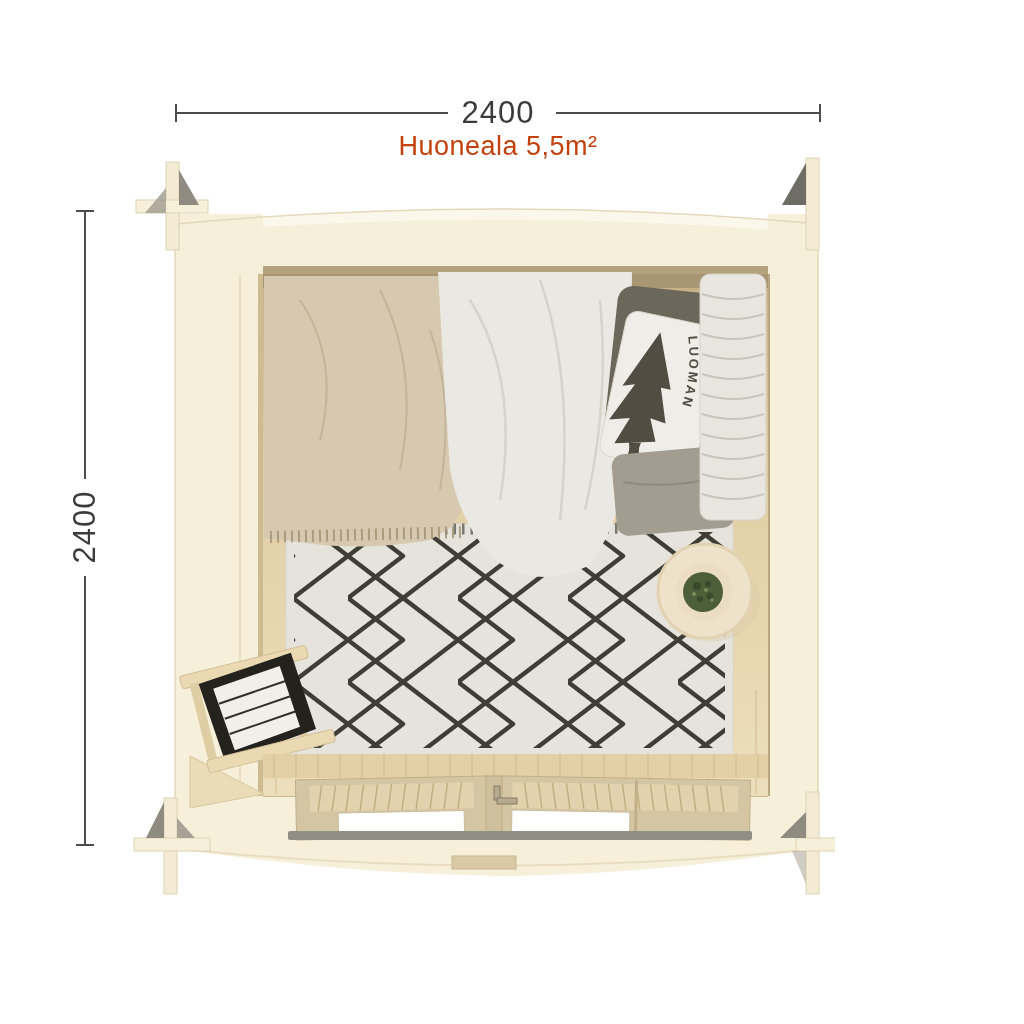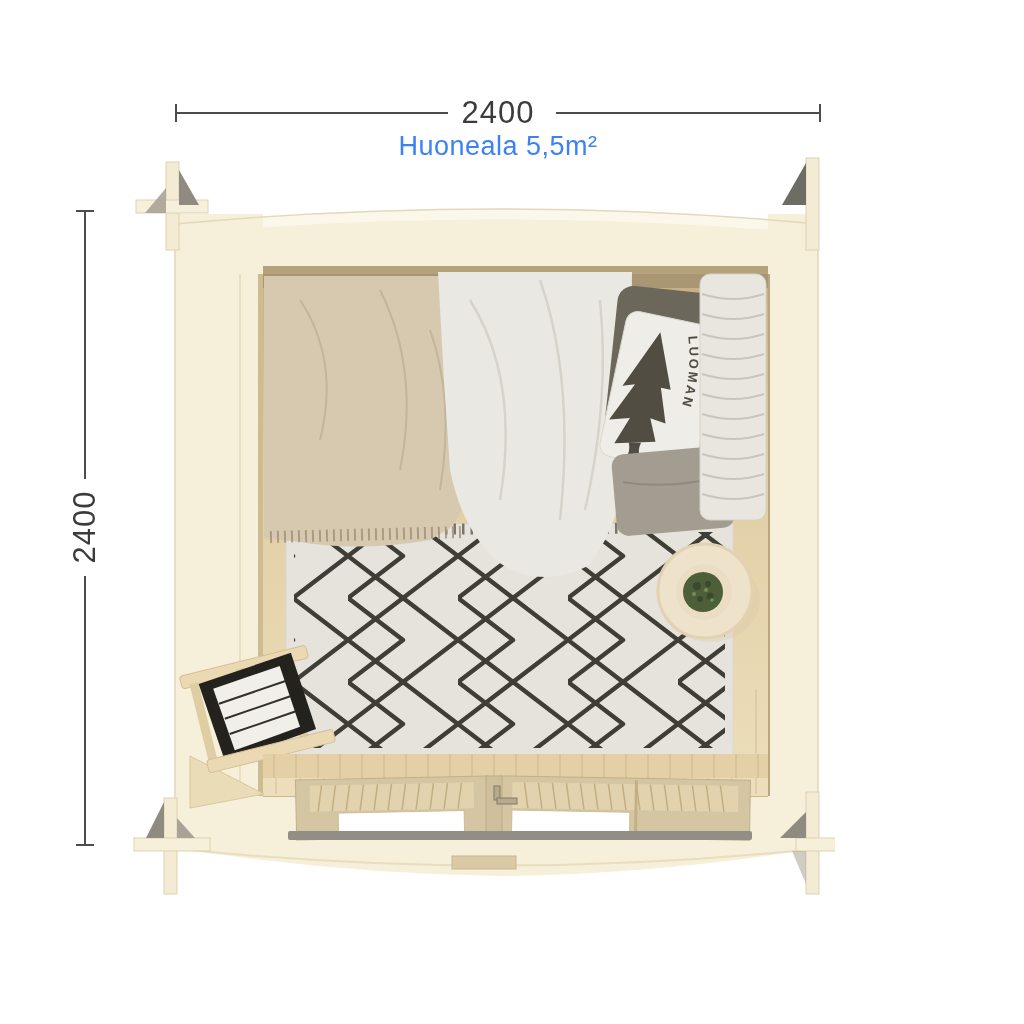--- a/index.html
+++ b/index.html
@@ -8,21 +8,21 @@
     font-family:"Liberation Sans","DejaVu Sans",sans-serif;color:#3b3b3b;
   }
   .dim-seg{position:absolute;background:#4c4c4c;}
   .dim-label{
     position:absolute;font-size:31px;font-weight:500;letter-spacing:1px;
     background:#fff;padding:0 10px;white-space:nowrap;color:#3b3b3b;
   }
   #dim-top-label{left:498px;top:95px;transform:translateX(-50%);}
   #area-label{
     position:absolute;left:498px;top:131px;transform:translateX(-50%);
-    font-size:27px;font-weight:500;letter-spacing:.5px;color:#3b82f6;white-space:nowrap;
+    font-size:27px;font-weight:500;letter-spacing:.5px;color:#c2410c;white-space:nowrap;
   }
   #dim-left-label{left:85px;top:527px;transform:translate(-50%,-50%) rotate(-90deg);}
   svg{position:absolute;left:0;top:0;}
   text.logo{font-family:"Liberation Sans",sans-serif;font-size:13px;font-weight:bold;letter-spacing:2.5px;}
 </style>
 </head>
 <body>
 
 <div id="canvas">
 

